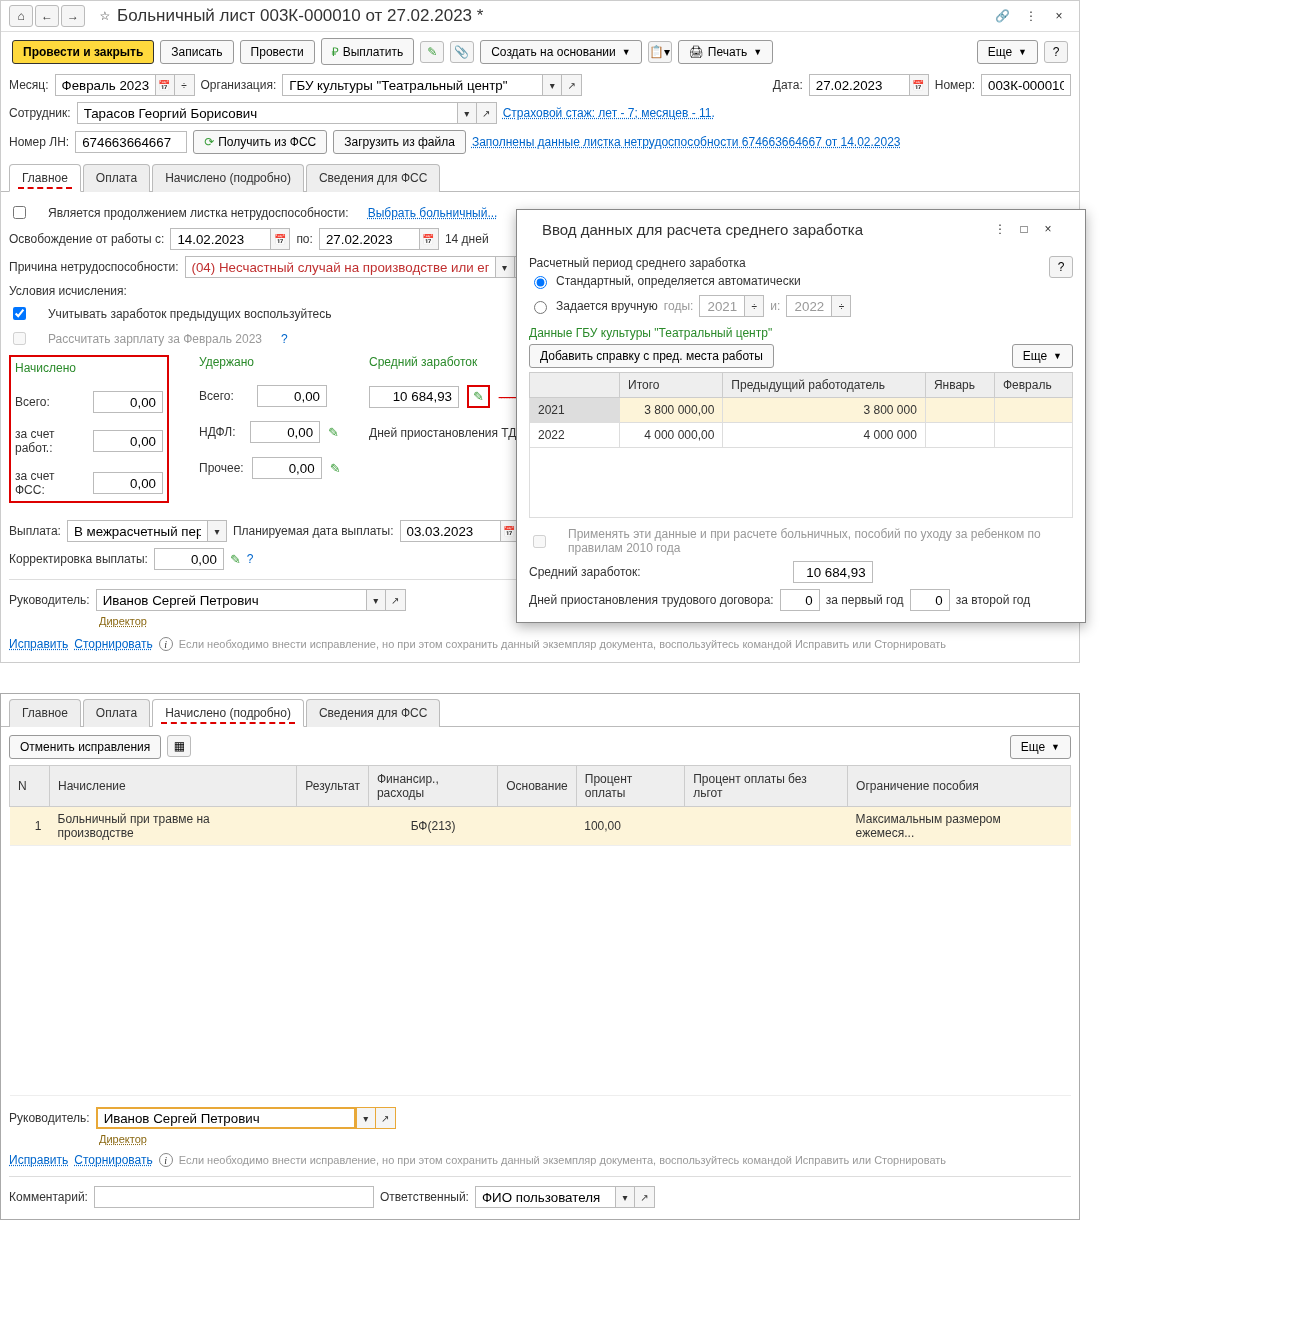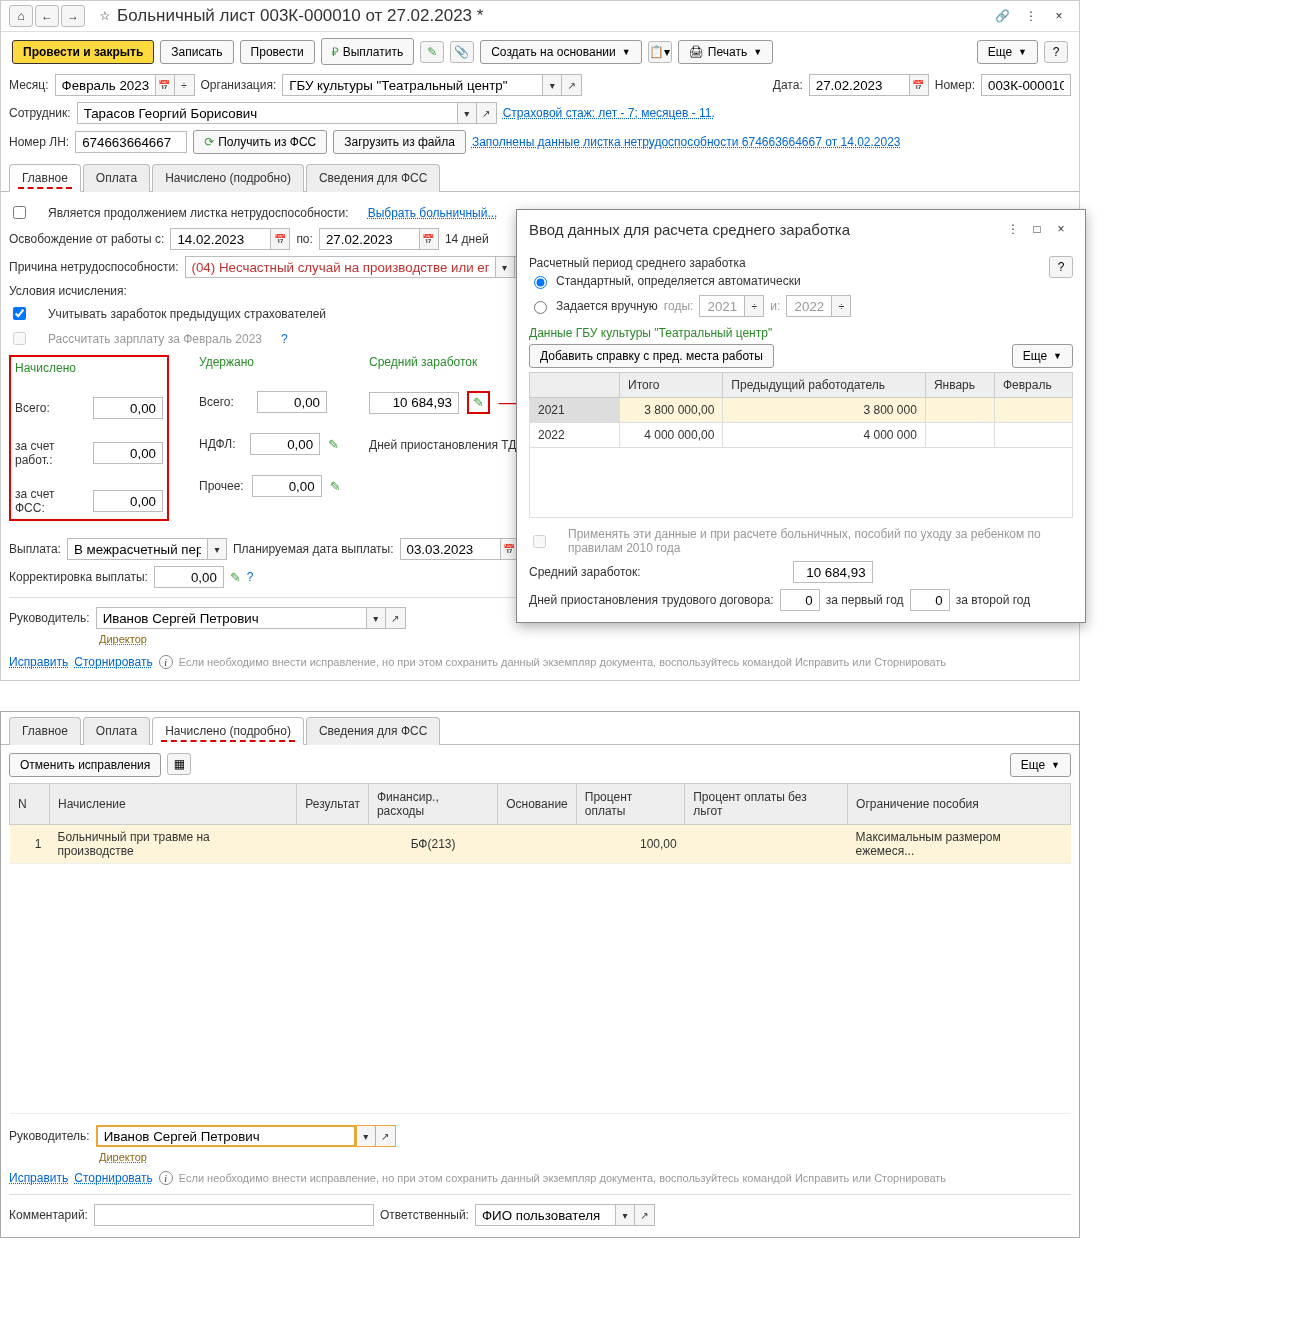--- a/index.html
+++ b/index.html
@@ -25,30 +25,30 @@
 .input-grp .addon { border: 1px solid #bbb; width: 20px; height: 22px; display: inline-flex; align-items: center; justify-content: center; background: #f5f5f5; cursor: pointer; font-size: 10px; }
 .input-grp .addon + .addon { border-left: none; }
 .link { color: #0066cc; text-decoration: underline dotted; cursor: pointer; }
 .tabs { display: flex; border-bottom: 1px solid #bbb; padding: 0 8px; margin-top: 6px; }
 .tab { padding: 6px 12px; border: 1px solid #bbb; border-bottom: none; background: #eee; cursor: pointer; margin-right: 2px; position: relative; top: 1px; border-radius: 4px 4px 0 0; }
 .tab.active { background: #fff; border-bottom: 1px solid #fff; }
 .tab.active.red-underline::after { content: ''; position: absolute; bottom: 2px; left: 8px; right: 8px; border-bottom: 2px dashed #d00; }
 .tab-content { padding: 8px; }
 .checkbox-row { display: flex; align-items: center; gap: 19px; padding: 3px 0; }
 .grid3 { display: flex; gap: 30px; }
-.col { display: flex; flex-direction: column; gap: 20px; }
+.col { display: flex; flex-direction: column; gap: 14px; }
 .col-head { color: #2a8a2a; margin-bottom: 2px; }
 .num-row { display: flex; align-items: center; gap: 8px; }
 .num-row .label { width: 100px; }
 .num-input { border: 1px solid #bbb; padding: 3px 6px; width: 70px; text-align: right; height: 22px; }
 .pencil { color: #3a9d3a; cursor: pointer; font-size: 13px; }
 .red-box { border: 2px solid #d00; padding: 4px; }
 .red-arrow { color: #d00; font-size: 14px; letter-spacing: -2px; }
 .popup { position: absolute; background: #fff; border: 1px solid #888; box-shadow: 0 4px 12px rgba(0,0,0,0.3); width: 570px; }
-.popup-title { display: flex; align-items: center; padding: 8px 12px; font-size: 15px; }
+.popup-title { display: flex; align-items: center; padding: 8px 25px; font-size: 15px; }
 .popup-title .spacer { flex: 1; }
 .popup-body { padding: 8px 12px; }
 .radio-row { display: flex; align-items: center; gap: 6px; padding: 3px 0; }
 .data-table { width: 100%; border-collapse: collapse; margin-top: 4px; }
 .data-table th { background: #eee; border: 1px solid #ccc; padding: 5px 8px; text-align: left; font-weight: normal; font-size: 12px; }
 .data-table td { border: 1px solid #ddd; padding: 5px 8px; text-align: right; }
 .data-table td:first-child { text-align: left; }
 .data-table tr.sel td { background: #fdf4d9; }
 .data-table tr.sel td:first-child { background: #ddd; }
 .popup-footer { display: flex; justify-content: flex-end; gap: 6px; padding: 8px 12px; border-top: 1px solid #e5e5e5; }
@@ -188,21 +188,21 @@
         <span class="addon">…</span>
       </span>
     </div>
 
     <div class="form-row" style="padding-left:0">
       <span class="label">Условия исчисления:</span>
     </div>
 
     <div class="checkbox-row">
       <input type="checkbox" checked="" style="">
-      <span>Учитывать заработок предыдущих страхователей</span>
+      <span>Учитывать заработок предыдущих воспользуйтесь</span>
     </div>
     <div class="checkbox-row dim">
       <input type="checkbox" disabled="" style="">
       <span>Рассчитать зарплату за Февраль 2023</span>
       <span style="color:#06c">?</span>
     </div>
 
     <div class="grid3" style="margin-top:4px; align-items:flex-start;">
       <div class="col red-box" style="width:160px">
         <div class="col-head">Начислено</div>
@@ -410,21 +410,21 @@
         <th>Ограничение пособия</th>
       </tr>
         </thead>
       <tbody>
         <tr class="hl">
           <td style="text-align:right">1</td>
           <td>Больничный при травме на производстве</td>
           <td></td>
           <td style="text-align:center">БФ(213)</td>
           <td></td>
-          <td style="text-align:right">100,00</td>
+          <td style="">100,00</td>
           <td></td>
           <td>Максимальным размером ежемеся...</td>
         </tr>
         <tr>
             <td colspan="8" style="height:250px"></td>
           </tr>
       </tbody>
     </table>
 
     <div class="form-row" style="padding-left:0; margin-top:8px">

